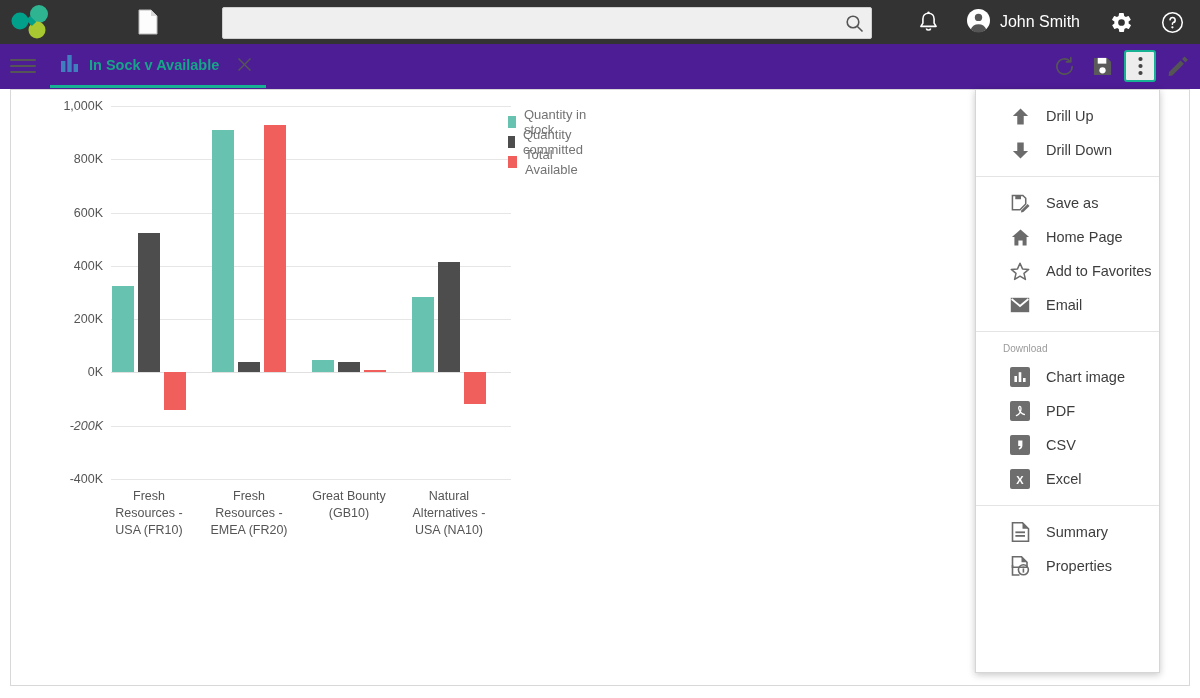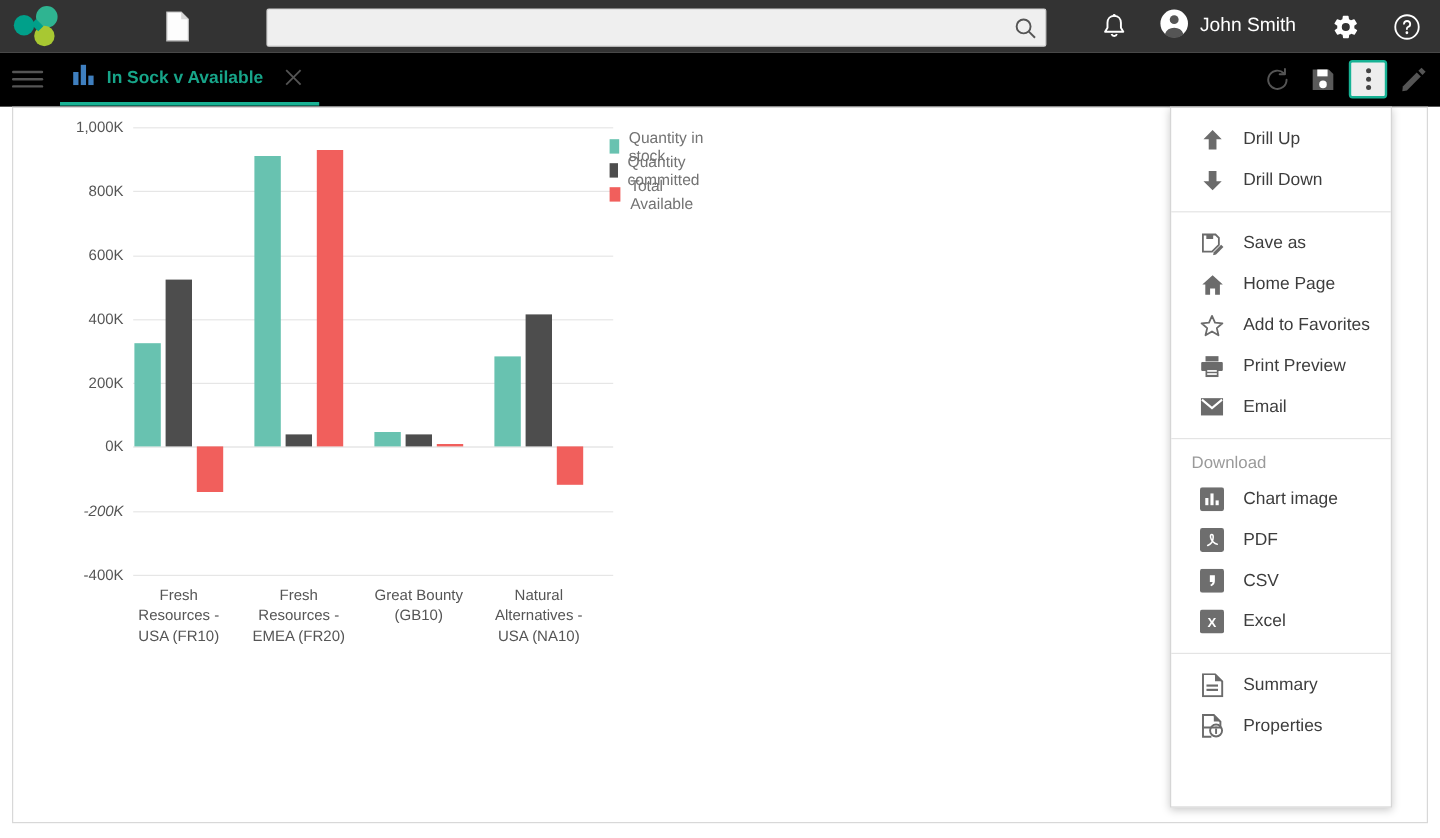--- a/index.html
+++ b/index.html
@@ -68,21 +68,21 @@
     font-family: "Liberation Sans", sans-serif;
     white-space: nowrap;
   }
   .gear-btn { width:40px;height:44px;display:flex;align-items:center;justify-content:center;cursor:pointer;}
   .help-btn { width:40px;height:44px;display:flex;align-items:center;justify-content:center;cursor:pointer;}
 
   
   .tabbar {
     position: absolute; top: 44px; left: 0;
     width: 1200px; height: 45px;
-    background: #000000;
+    background: #4c1d95;
     border-bottom: 1px solid #dcdcdc;
   }
   .hamburger {
     position: absolute; left: 10px; top: 11px;
     width: 26px; height: 22px;
     display: flex; flex-direction: column; justify-content: center; gap: 4px;
     cursor: pointer;
   }
   .hamburger span { display:block; height: 2px; background: #555; border-radius: 1px; }
   .tab {
@@ -184,35 +184,35 @@
   
   .menu {
     position: absolute; left: 975px; top: 89px;
     width: 185px; height: 584px;
     background: #ffffff;
     border: 1px solid #d6d6d6;
     box-shadow: 0 2px 7px rgba(0,0,0,0.22);
     box-sizing: border-box;
     z-index: 50;
   }
-  .menu-sec { padding: 9px 4px; }
+  .menu-sec { padding: 9px 14px; }
   .menu-sec + .menu-sec { border-top: 1px solid #e4e4e4; }
   .menu-item {
     display: flex; align-items: center;
     height: 34px; padding-left: 20px; gap: 16px;
     cursor: pointer;
   }
   .menu-icon {
     width: 20px; height: 20px;
     display: flex; align-items: center; justify-content: center;
     flex: none;
   }
   .menu-label { font-size: 14.5px; color: #3d3d3d; white-space: nowrap; }
   .menu-section-title {
-    font-size: 14px; color: #9a9a9a;
+    font-size: 10px; color: #9a9a9a;
     padding: 2px 0 6px 13px;
   }
 </style>
 </head>
 <body>
 
 <div class="app">
 
   <div class="topbar">
     <div class="logo-wrap">
@@ -460,32 +460,20 @@
         <div class="menu-item">
           <span class="menu-icon">
             <svg width="20" height="19" viewBox="0 0 20 19">
               <path d="M10 1.2 l2.5 5.7 6.2.5-4.7 4 1.4 6-5.4-3.2L4.6 17.4l1.4-6-4.7-4 6.2-.5z" fill="none" stroke="#6b6b6b" stroke-width="1.5" stroke-linejoin="round"></path>
             </svg>
           </span>
           <span class="menu-label">Add to Favorites</span>
         </div>
         <div class="menu-item">
           <span class="menu-icon">
-            <svg width="20" height="19" viewBox="0 0 20 19">
-              <rect x="4.6" y="0.8" width="10.8" height="4.4" fill="#6b6b6b"></rect>
-              <rect x="1" y="5.6" width="18" height="7.6" rx="1" fill="#6b6b6b"></rect>
-              <rect x="4.6" y="11" width="10.8" height="7.2" fill="#6b6b6b"></rect>
-              <rect x="6" y="12.4" width="8" height="1.4" fill="#ffffff"></rect>
-              <rect x="6" y="15" width="8" height="1.4" fill="#ffffff"></rect>
-            </svg>
-          </span>
-          <span class="menu-label">Print Preview</span>
-        </div>
-        <div class="menu-item">
-          <span class="menu-icon">
             <svg width="20" height="16" viewBox="0 0 20 16">
               <rect x="0.8" y="0.8" width="18.4" height="14.4" fill="#6b6b6b"></rect>
               <path d="M1.6 2 L10 9 18.4 2" fill="none" stroke="#ffffff" stroke-width="1.8"></path>
             </svg>
           </span>
           <span class="menu-label">Email</span>
         </div>
       </div>
       <div class="menu-sec">
         <div class="menu-section-title">Download</div>

